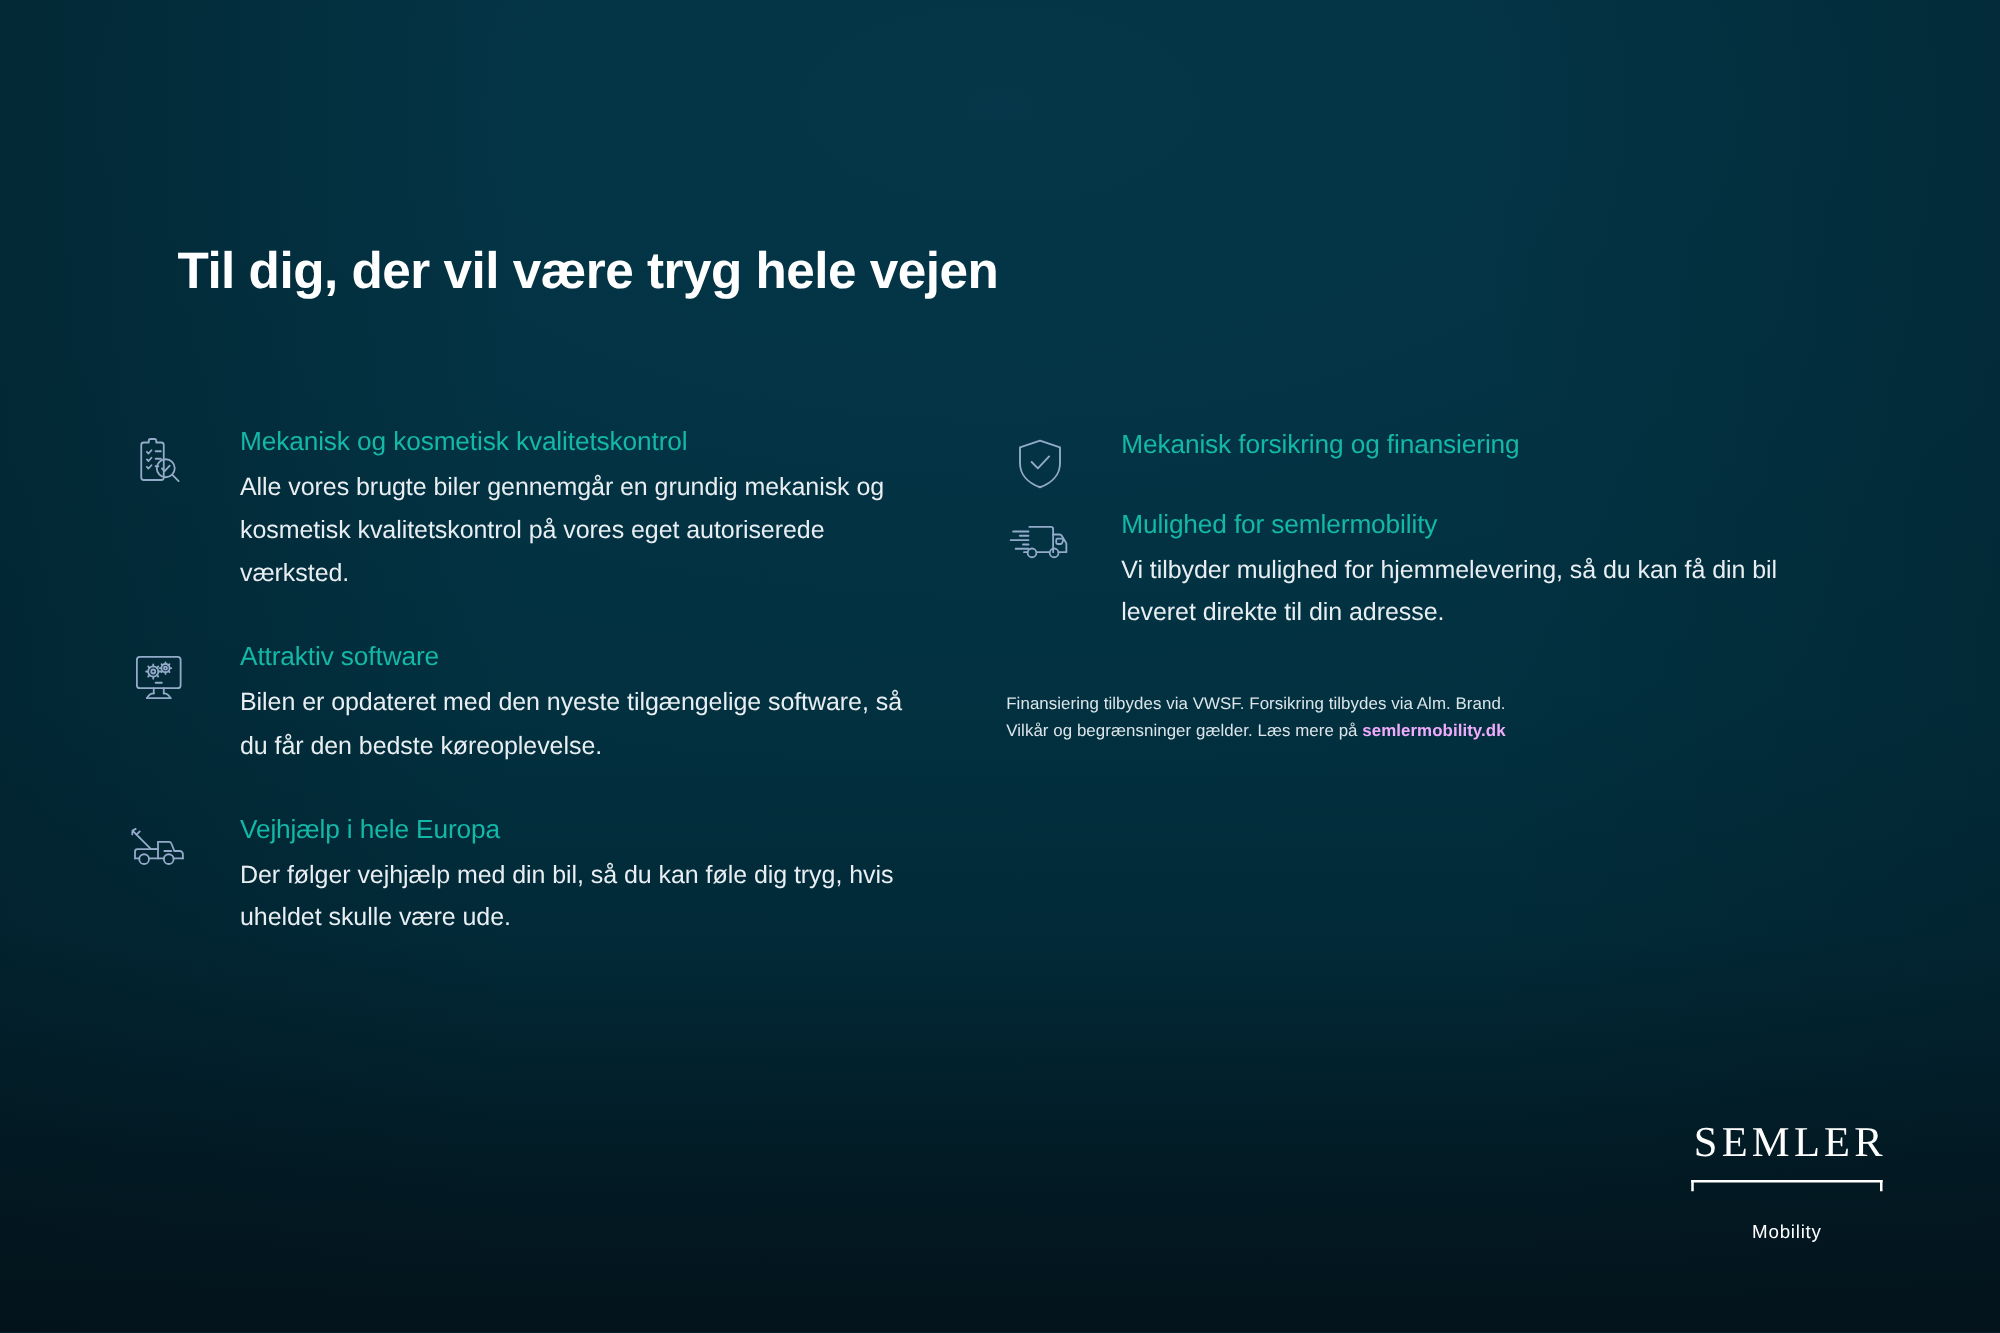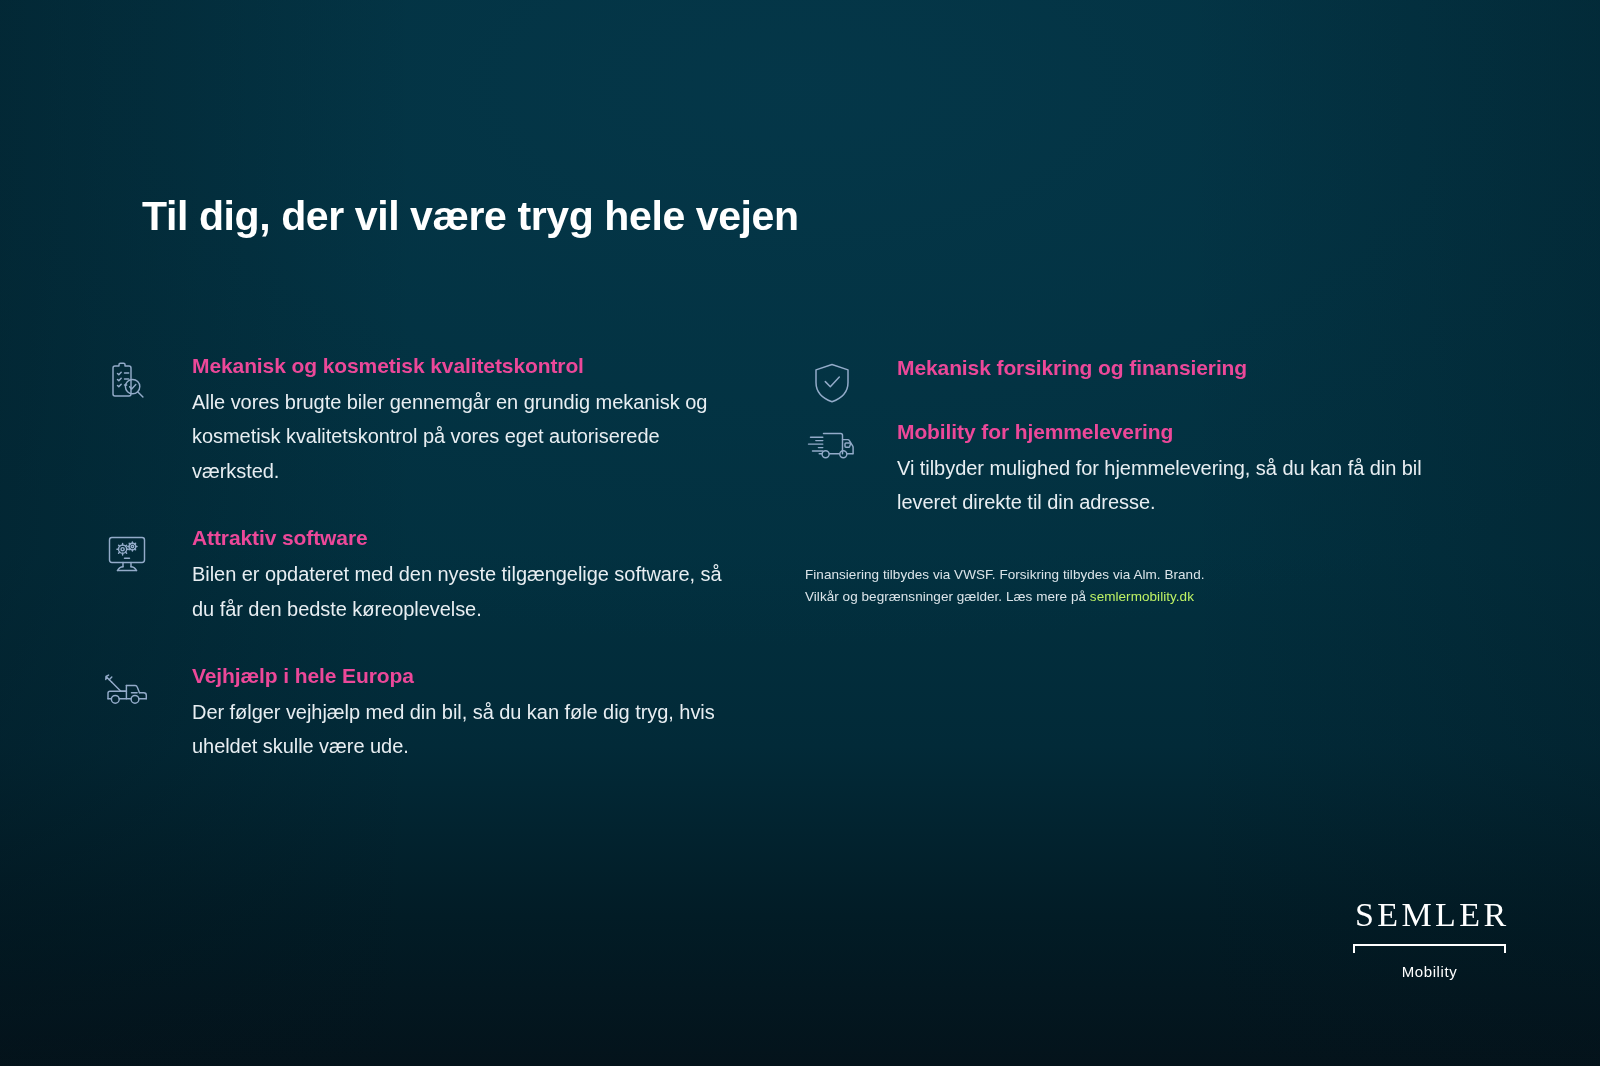--- a/index.html
+++ b/index.html
@@ -43,45 +43,44 @@
   .feature-icon {
     position:absolute;
     left:0; top:4px;
     width:54px; height:50px;
     display:flex; align-items:flex-start; justify-content:center;
   }
   .feature-icon svg { display:block; }
 
   .feature-title {
     font-size:21px;
-    font-weight:700;
-    color:#ec4899;
+    font-weight:400;
+    color:#14b8a6;
     letter-spacing:-0.1px;
     margin-bottom:7px;
-    margin-top:12px;
   }
   .feature-body {
     font-size:20px;
     font-weight:400;
     line-height:1.72;
     color:#e8eef2;
     letter-spacing:-0.05px;
   }
 
   .col-right .feature + .feature { margin-top:40px; }
 
   .disclaimer {
     margin-top:44px;
     font-size:13.5px;
     line-height:1.66;
     color:#dce5ea;
     letter-spacing:0.05px;
     max-width:470px;
   }
-  .disclaimer b { font-weight:400; color:#bef264; }
+  .disclaimer b { font-weight:700; color:#f0abfc; }
 
   .logo {
     position:absolute;
     left:1352px; top:898px;
     width:155px;
     text-align:center;
   }
   .logo-word {
     font-family:"Liberation Serif", serif;
     font-size:34px;
@@ -100,21 +99,21 @@
     left:0; right:0; top:0; height:2px; background:#ffffff;
   }
   .logo-rule::after {
     content:""; position:absolute;
     left:0; top:0; width:2px; height:9px; background:#ffffff;
   }
   .logo-rule-cap {
     position:absolute; right:0; top:0; width:2px; height:9px; background:#ffffff;
   }
   .logo-sub {
-    margin-top:10px;
+    margin-top:24px;
     font-size:15px;
     letter-spacing:0.6px;
     color:#ffffff;
   }
 </style>
 </head>
 <body>
 
 <div id="page">
   <div id="bg-gradient"></div>
@@ -202,21 +201,21 @@
           <path d="M17.5 9.5h17.2a1.8 1.8 0 0 1 1.8 1.8v18.4"></path>
           <path d="M36.5 15.6h5.2a2 2 0 0 1 1.7 1l3.4 5.6a2 2 0 0 1 .3 1v6.5"></path>
           <path d="M13.2 29.7h2.6M23.5 29.7h9.8M40.8 29.7h5.9"></path>
           <path d="M12.4 23.6h4.4M9.8 16.6h7"></path>
           <circle cx="19.6" cy="30.3" r="3.5"></circle>
           <circle cx="37.3" cy="30.3" r="3.5"></circle>
           <path d="M40 18.9h3.6a1 1 0 0 1 .9 1.4l-.9 2.3a1 1 0 0 1-.9.6H40a1 1 0 0 1-1-1v-2.3a1 1 0 0 1 1-1z"></path>
           <path d="M4.5 13.2h12.3M2.5 20.1h14.3M6.5 27h10.3"></path>
         </svg>
       </span>
-      <div class="feature-title">Mobility for hjemmelevering</div>
+      <div class="feature-title">Mulighed for semlermobility</div>
       <div class="feature-body">Vi tilbyder mulighed for hjemmelevering, så du kan få din bil leveret direkte til din adresse.</div>
     </div>
 
     <div class="disclaimer">
       <span>Finansiering tilbydes via VWSF. Forsikring tilbydes via Alm. Brand.</span><br>
       <span>Vilkår og begrænsninger gælder. Læs mere på </span><b>semlermobility.dk</b>
     </div>
 
   </div>
 

